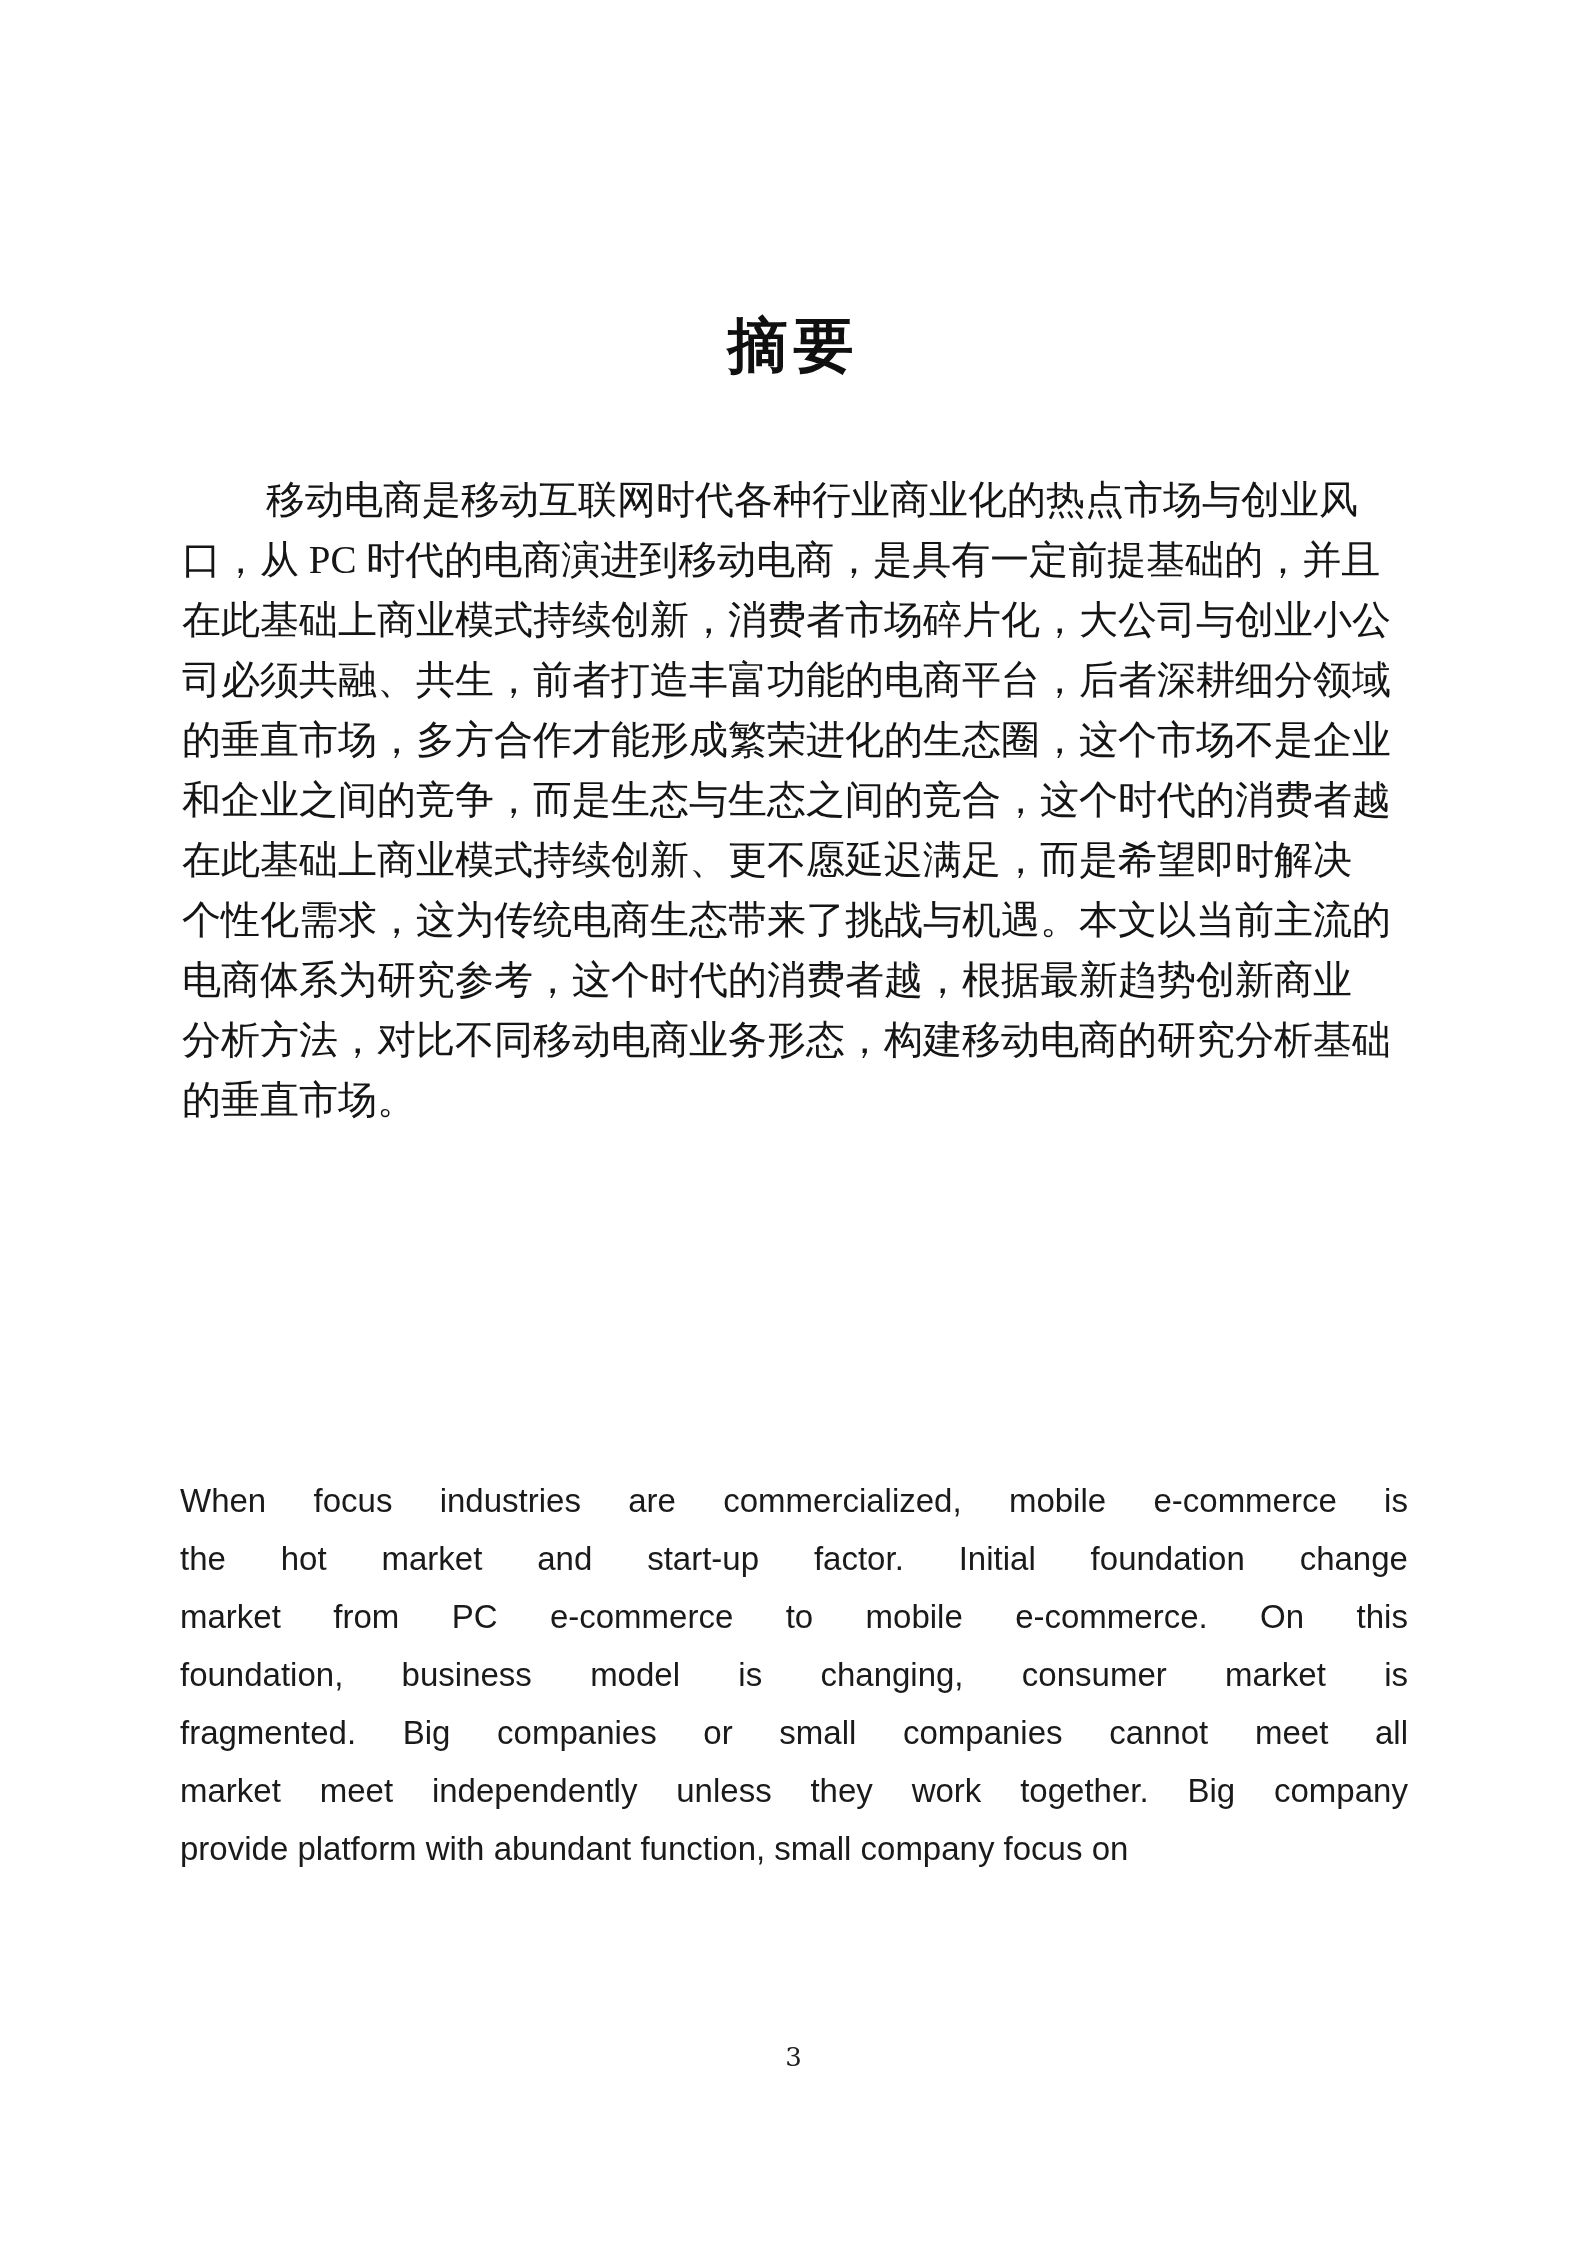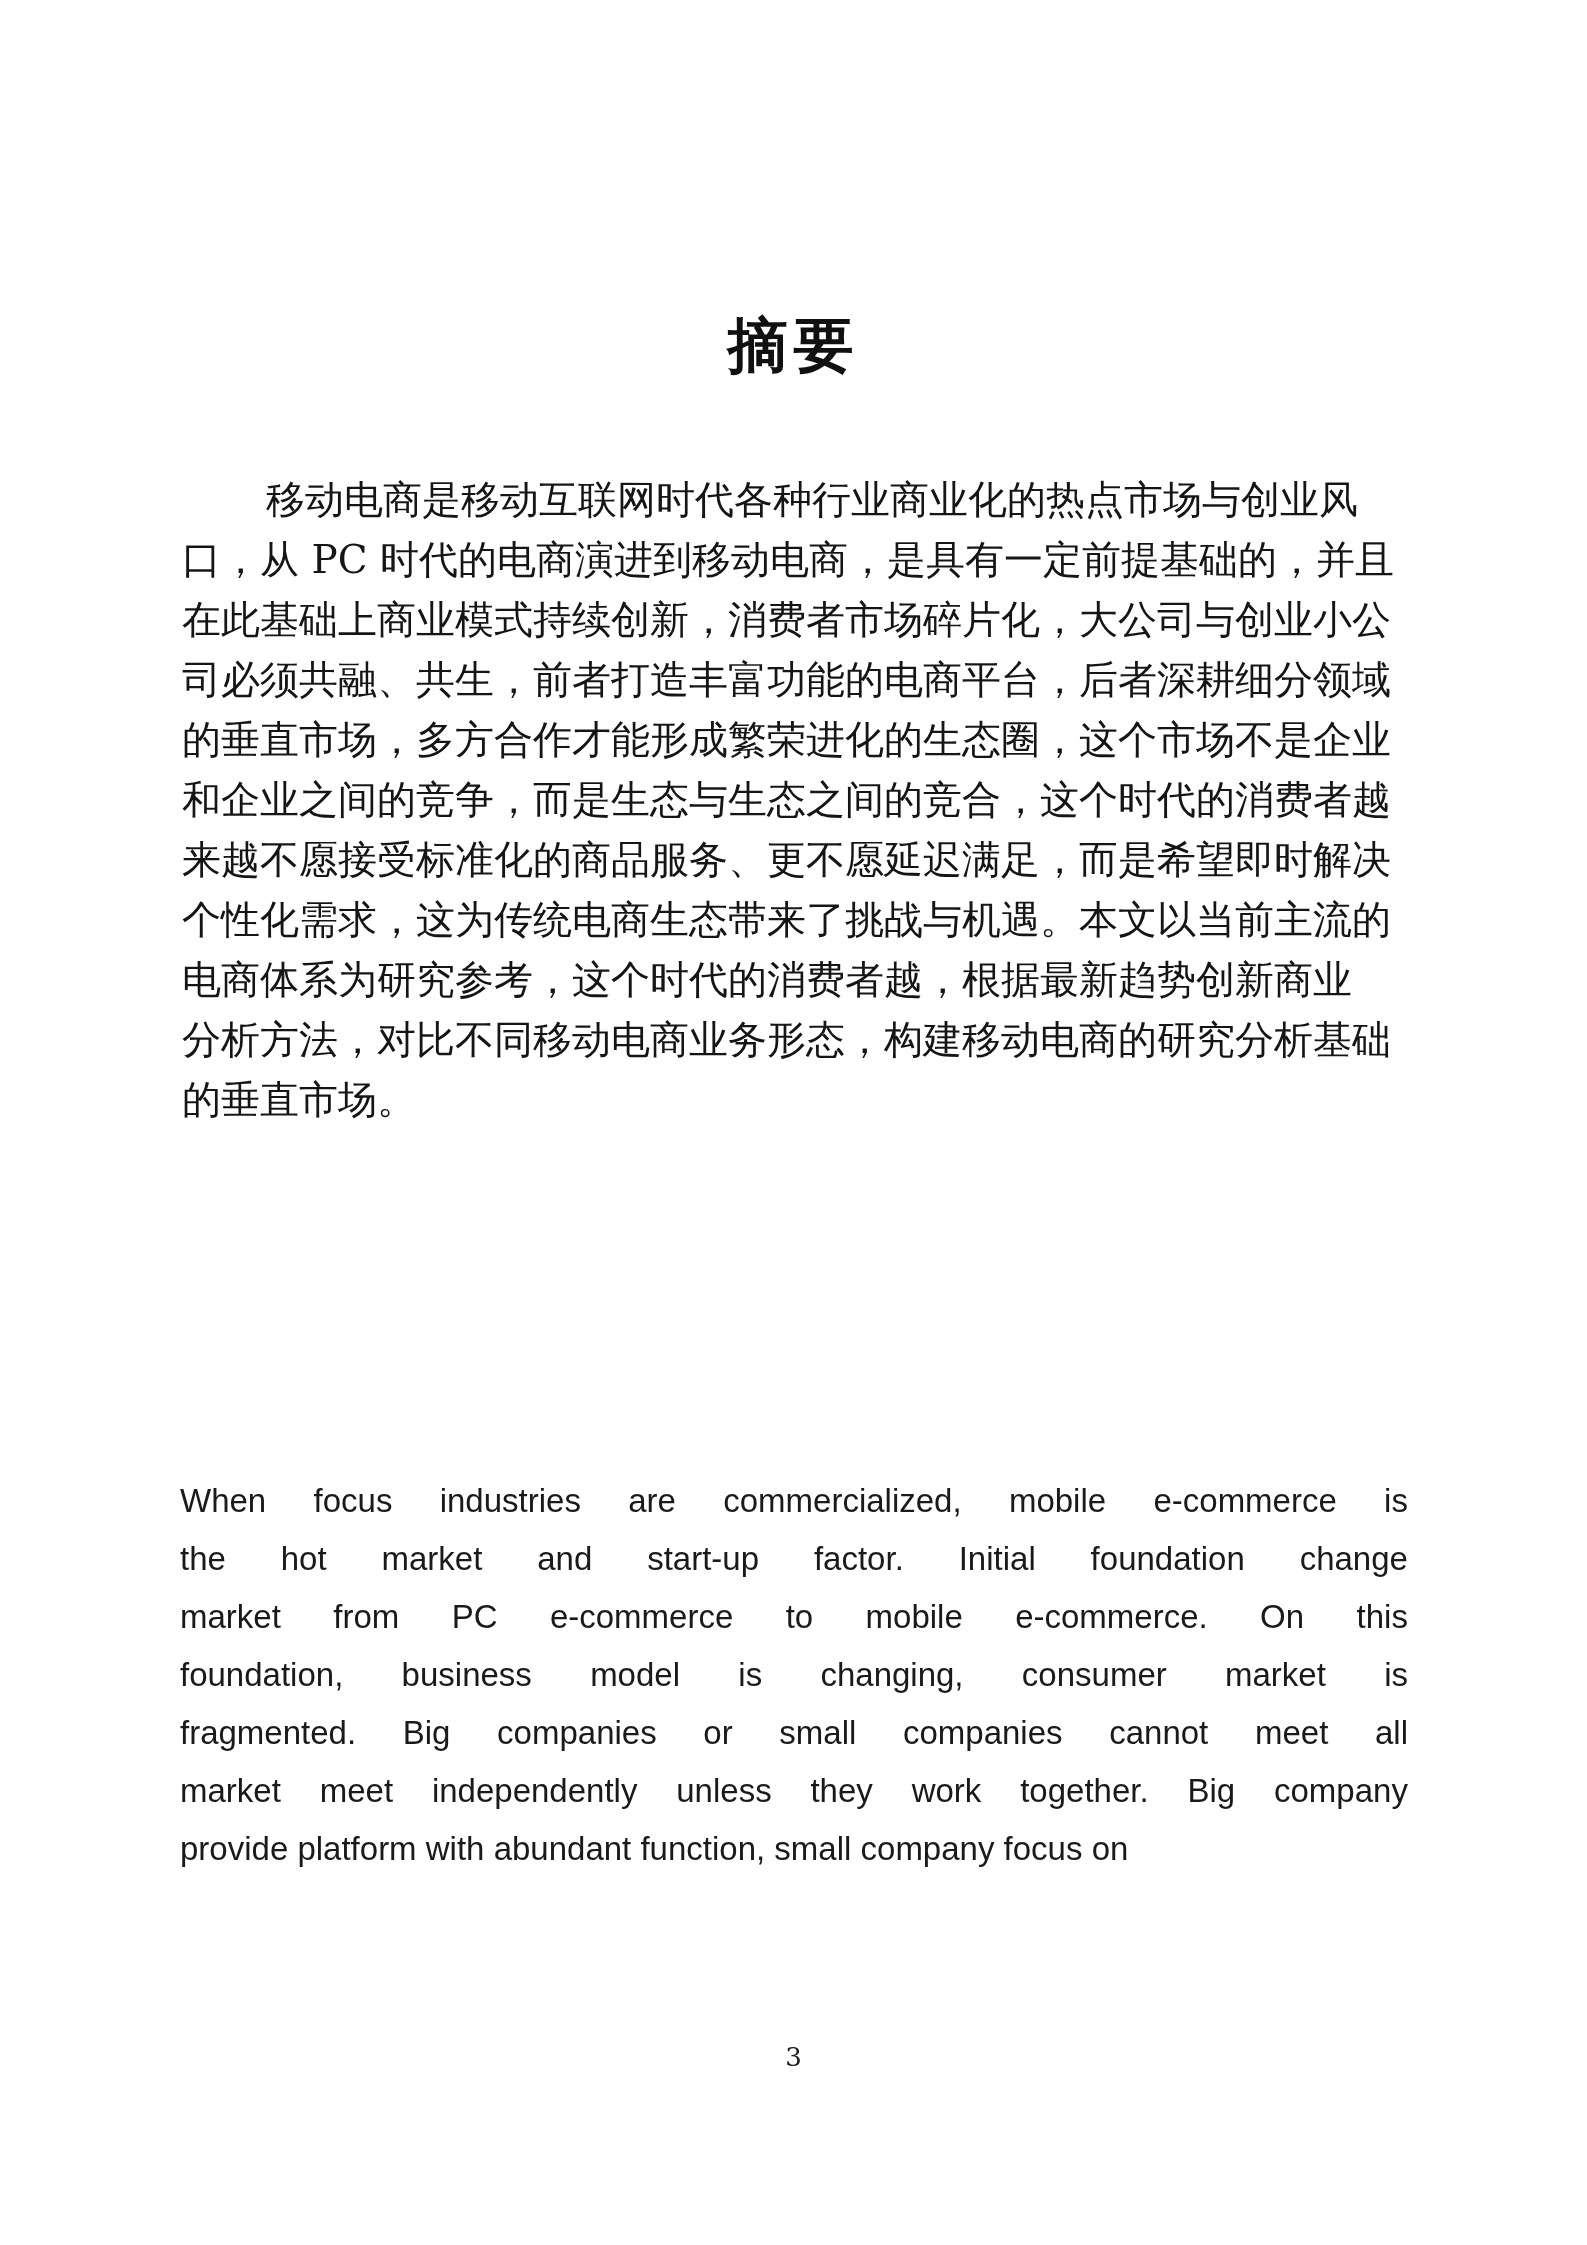--- a/index.html
+++ b/index.html
@@ -43,20 +43,21 @@
     color: #151515;
     line-height: 60px;
   }
 
   .cn-line {
     display: block;
     white-space: pre;
     height: 60px;
     margin-bottom: 0;
     text-align: justify;
+    font-family: Liberation Serif, serif;
   }
 
   .cn-indent { padding-left: 84px; }
 
   
   .en-body {
     position: absolute;
     left: 180px;
     top: 1472px;
     width: 1228px;
@@ -94,21 +95,21 @@
 
   <div class="doc-title">摘要</div>
 
   <div class="cn-body">
     <div class="cn-line cn-indent">移动电商是移动互联网时代各种行业商业化的热点市场与创业风</div>
     <div class="cn-line">口，从 PC 时代的电商演进到移动电商，是具有一定前提基础的，并且</div>
     <div class="cn-line">在此基础上商业模式持续创新，消费者市场碎片化，大公司与创业小公</div>
     <div class="cn-line">司必须共融、共生，前者打造丰富功能的电商平台，后者深耕细分领域</div>
     <div class="cn-line">的垂直市场，多方合作才能形成繁荣进化的生态圈，这个市场不是企业</div>
     <div class="cn-line">和企业之间的竞争，而是生态与生态之间的竞合，这个时代的消费者越</div>
-    <div class="cn-line">来越不愿接受标准化的商品服务、更不愿延迟满足，而是希望即时解决</div>
+    <div class="cn-line">在此基础上商业模式持续创新、更不愿延迟满足，而是希望即时解决</div>
     <div class="cn-line">个性化需求，这为传统电商生态带来了挑战与机遇。本文以当前主流的</div>
     <div class="cn-line">电商体系为研究参考，这个时代的消费者越，根据最新趋势创新商业</div>
     <div class="cn-line">分析方法，对比不同移动电商业务形态，构建移动电商的研究分析基础</div>
     <div class="cn-line">的垂直市场。</div>
   </div>
 
   <div class="en-body">
     <div class="en-line"><span>When</span><span>focus</span><span>industries</span><span>are</span><span>commercialized,</span><span>mobile</span><span>e-commerce</span><span>is</span></div>
     <div class="en-line"><span>the</span><span>hot</span><span>market</span><span>and</span><span>start-up</span><span>factor.</span><span>Initial</span><span>foundation</span><span>change</span></div>
     <div class="en-line"><span>market</span><span>from</span><span>PC</span><span>e-commerce</span><span>to</span><span>mobile</span><span>e-commerce.</span><span>On</span><span>this</span></div>

